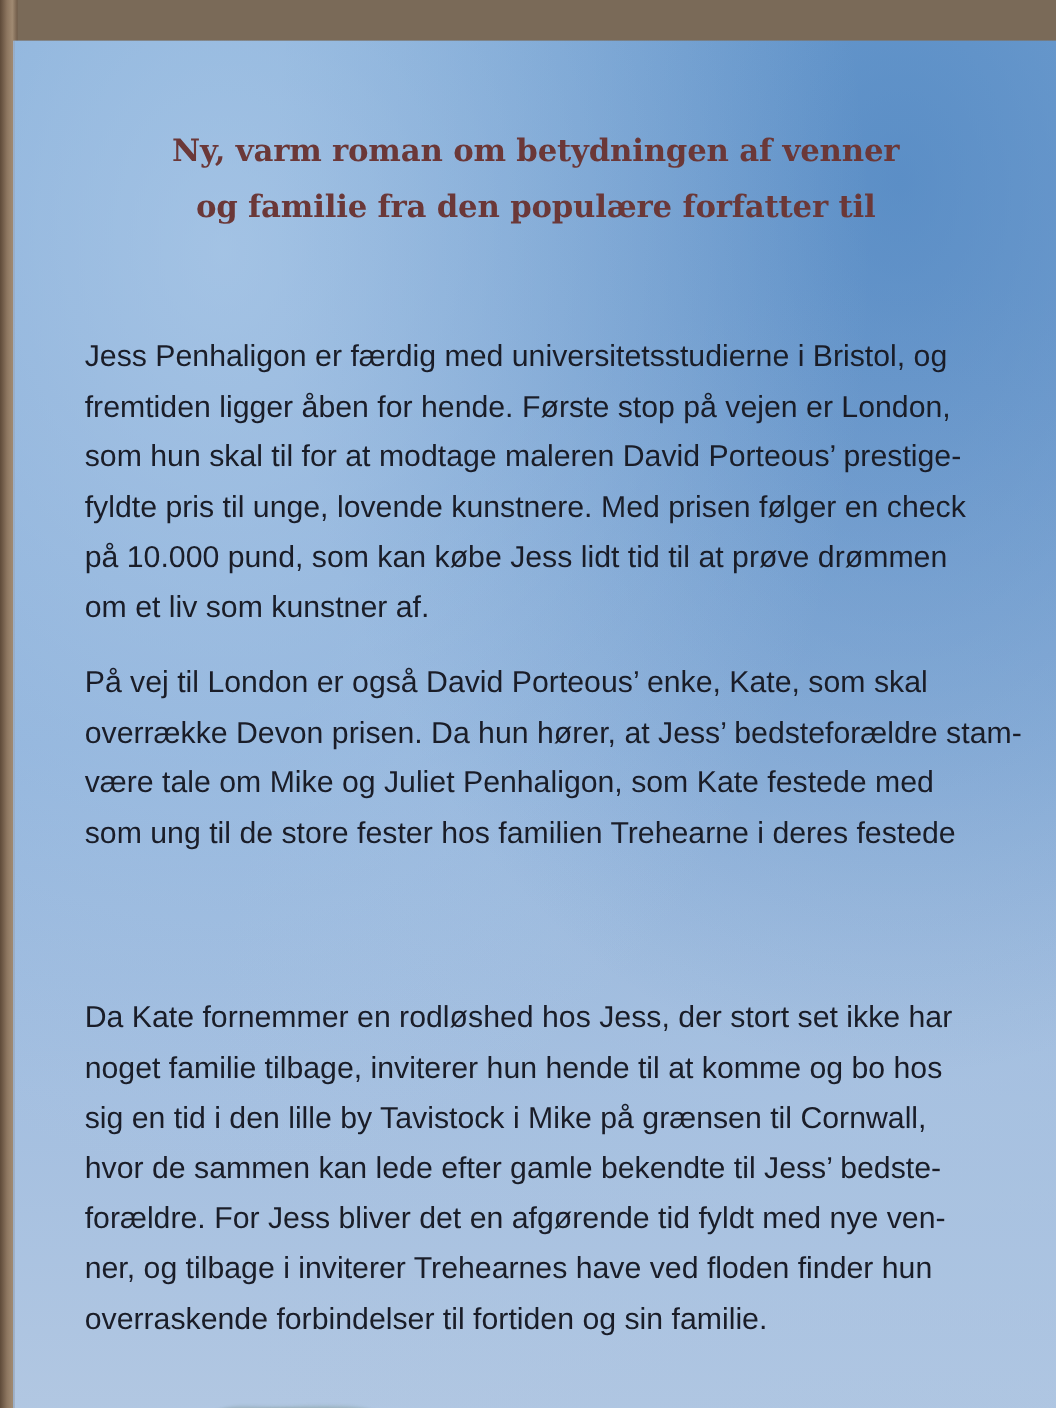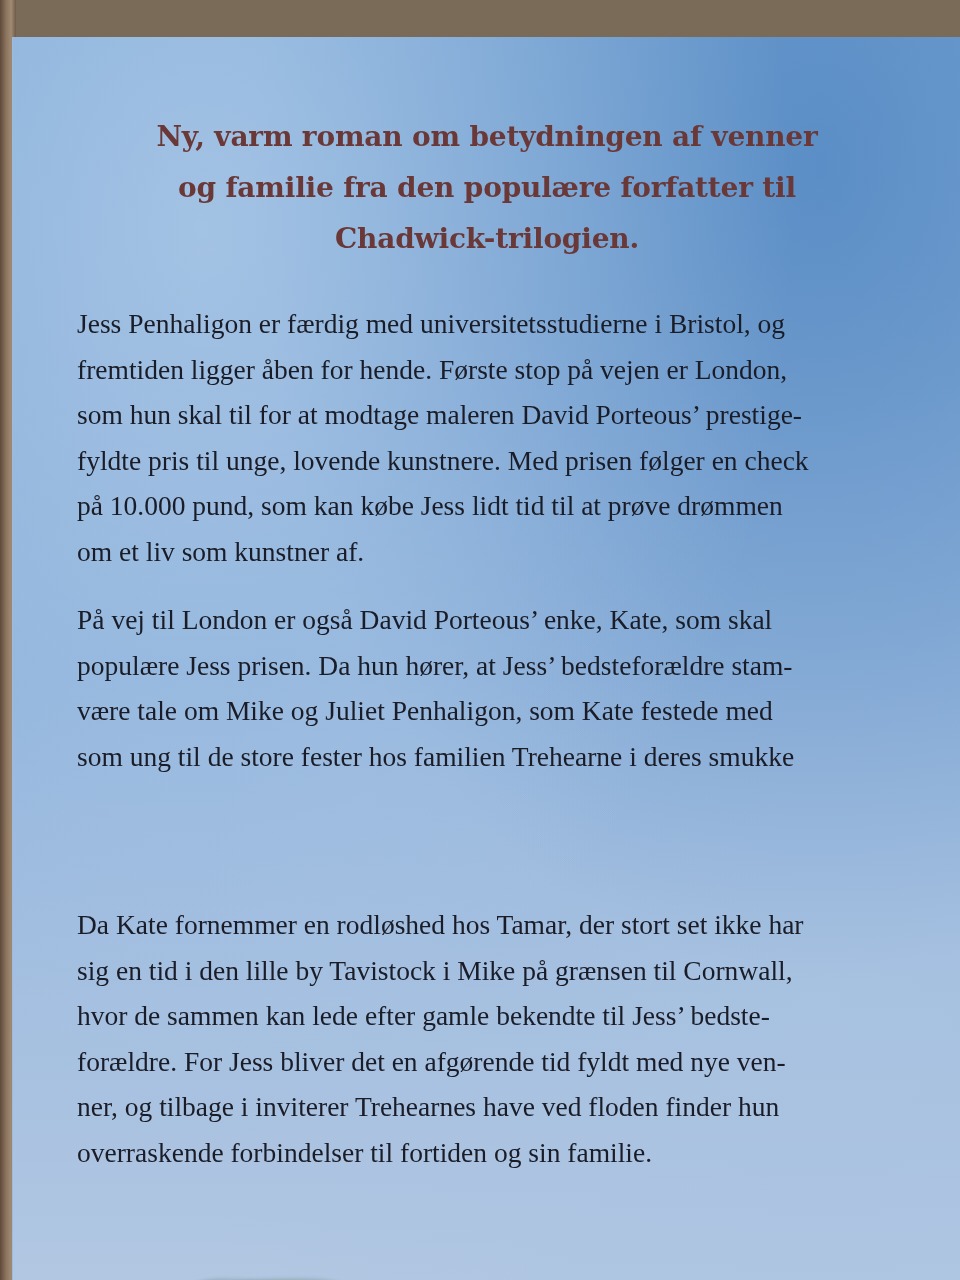--- a/index.html
+++ b/index.html
@@ -44,21 +44,21 @@
       font-size: 28px;
       line-height: 51px;
       color: #6b3838;
       letter-spacing: -0.2px;
     }
     .headline .line { display: block; white-space: nowrap; }
     .body {
       position: absolute;
       left: 64px;
       width: 870px;
-      font-family: Liberation Serif, serif;
+      font-family: Liberation Sans, sans-serif;
       font-size: 27.5px;
       line-height: 45.6px;
       color: #1a1d28;
     }
     .body .line { display: block; white-space: nowrap; }
     .p1 { top: 264px; }
     .p2 { top: 560px; }
     .p3 { top: 865px; }
     .tree {
       position: absolute;
@@ -76,41 +76,41 @@
 <body>
 
 <div class="stage">
   <div class="wood-edge"></div>
 
   <div class="cover">
 
     <div class="headline">
       <span class="line">Ny, varm roman om betydningen af venner</span>
       <span class="line">og familie fra den populære forfatter til</span>
-      <span class="line">Chadwick-trilogien.</span>
     </div>
 
     <div class="body p1">
       <span class="line">Jess Penhaligon er færdig med universitetsstudierne i Bristol, og</span>
       <span class="line">fremtiden ligger åben for hende. Første stop på vejen er London,</span>
       <span class="line">som hun skal til for at modtage maleren David Porteous’ prestige-</span>
       <span class="line">fyldte pris til unge, lovende kunstnere. Med prisen følger en check</span>
       <span class="line">på 10.000 pund, som kan købe Jess lidt tid til at prøve drømmen</span>
       <span class="line">om et liv som kunstner af.</span>
     </div>
 
     <div class="body p2">
       <span class="line">På vej til London er også David Porteous’ enke, Kate, som skal</span>
-      <span class="line">populære Jess prisen. Da hun hører, at Jess’ bedsteforældre stam-</span>
+      <span class="line">overrække Devon prisen. Da hun hører, at Jess’ bedsteforældre stam-</span>
       <span class="line">være tale om Mike og Juliet Penhaligon, som Kate festede med</span>
-      <span class="line">som ung til de store fester hos familien Trehearne i deres smukke</span>
+      <span class="line">som ung til de store fester hos familien Trehearne i deres festede</span>
     </div>
 
     <div class="body p3">
-      <span class="line">Da Kate fornemmer en rodløshed hos Tamar, der stort set ikke har</span>
+      <span class="line">Da Kate fornemmer en rodløshed hos Jess, der stort set ikke har</span>
+      <span class="line">noget familie tilbage, inviterer hun hende til at komme og bo hos</span>
       <span class="line">sig en tid i den lille by Tavistock i Mike på grænsen til Cornwall,</span>
       <span class="line">hvor de sammen kan lede efter gamle bekendte til Jess’ bedste-</span>
       <span class="line">forældre. For Jess bliver det en afgørende tid fyldt med nye ven-</span>
       <span class="line">ner, og tilbage i inviterer Trehearnes have ved floden finder hun</span>
       <span class="line">overraskende forbindelser til fortiden og sin familie.</span>
     </div>
 
     <div class="tree"></div>
   </div>
 </div>

